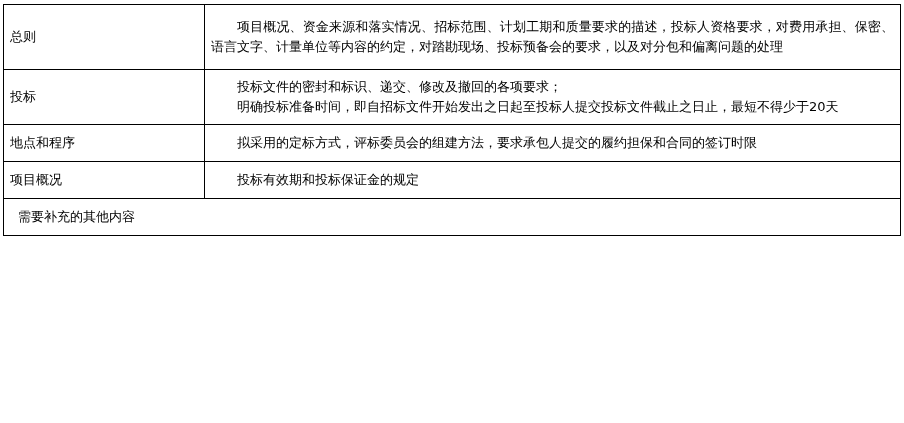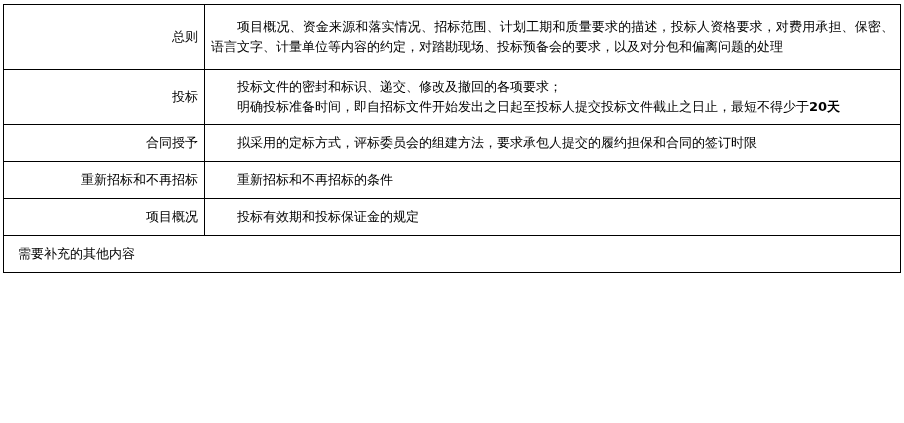--- a/index.html
+++ b/index.html
@@ -21,38 +21,38 @@
   }
   .doc-table td {
     border: 1px solid #000000;
     vertical-align: middle;
     padding: 4px 6px;
     font-size: 13px;
     line-height: 1.55;
   }
   td.label-cell {
     width: 188px;
-    text-align: right;
+    text-align: left;
     white-space: nowrap;
   }
   td.desc-cell {
     text-indent: 2em;
     text-align: justify;
     margin-top: 28px;
   }
   td.full-cell {
     text-align: left;
     padding-left: 14px;
   }
   .row-tall td { height: 56px; }
   .row-mid td  { height: 46px; }
   .row-sm td   { height: 28px; }
   .loose { line-height: 2.1; }
   .tight { line-height: 1.45; }
-  .bold-num { font-weight: bold; }
+  .bold-num { font-weight: normal; }
   .desc-line { display: block; }
   .desc-line.indent { text-indent: 2em; }
 </style>
 </head>
 <body>
 
 <table class="doc-table">
   <tbody>
 
     <tr class="row-tall">
@@ -66,28 +66,24 @@
       <td class="label-cell">投标</td>
       <td class="desc-cell tight">
         <span class="desc-line">投标文件的密封和标识、递交、修改及撤回的各项要求；</span>
         <span class="desc-line indent">明确投标准备时间，即自招标文件开始发出之日起至投标人提交投标文件截止之日止，最短不得少于<span class="bold-num">20天</span></span>
       </td>
     </tr>
 
 
 
     <tr class="row-sm">
-      <td class="label-cell">合同授予</td>
+      <td class="label-cell">地点和程序</td>
       <td class="desc-cell">拟采用的定标方式，评标委员会的组建方法，要求承包人提交的履约担保和合同的签订时限</td>
     </tr>
 
-    <tr class="row-sm">
-      <td class="label-cell">重新招标和不再招标</td>
-      <td class="desc-cell">重新招标和不再招标的条件</td>
-    </tr>
 
     <tr class="row-sm">
       <td class="label-cell">项目概况</td>
       <td class="desc-cell">投标有效期和投标保证金的规定</td>
     </tr>
 
     <tr class="row-sm">
       <td class="full-cell" colspan="2">需要补充的其他内容</td>
     </tr>
 

